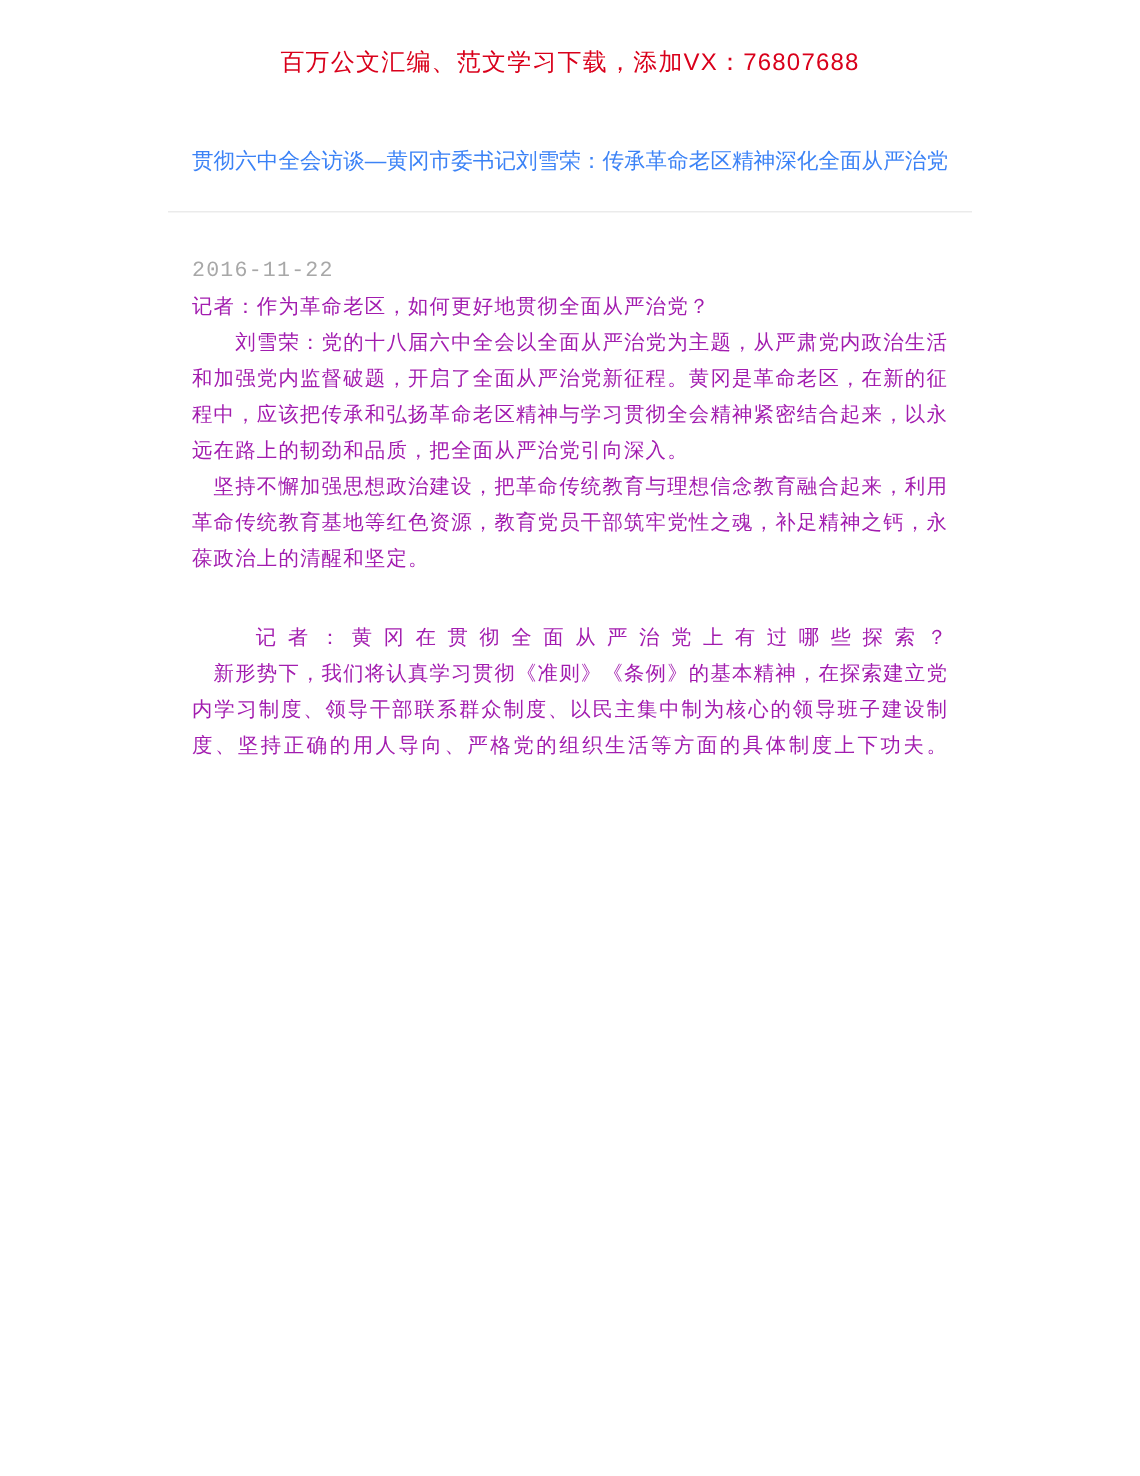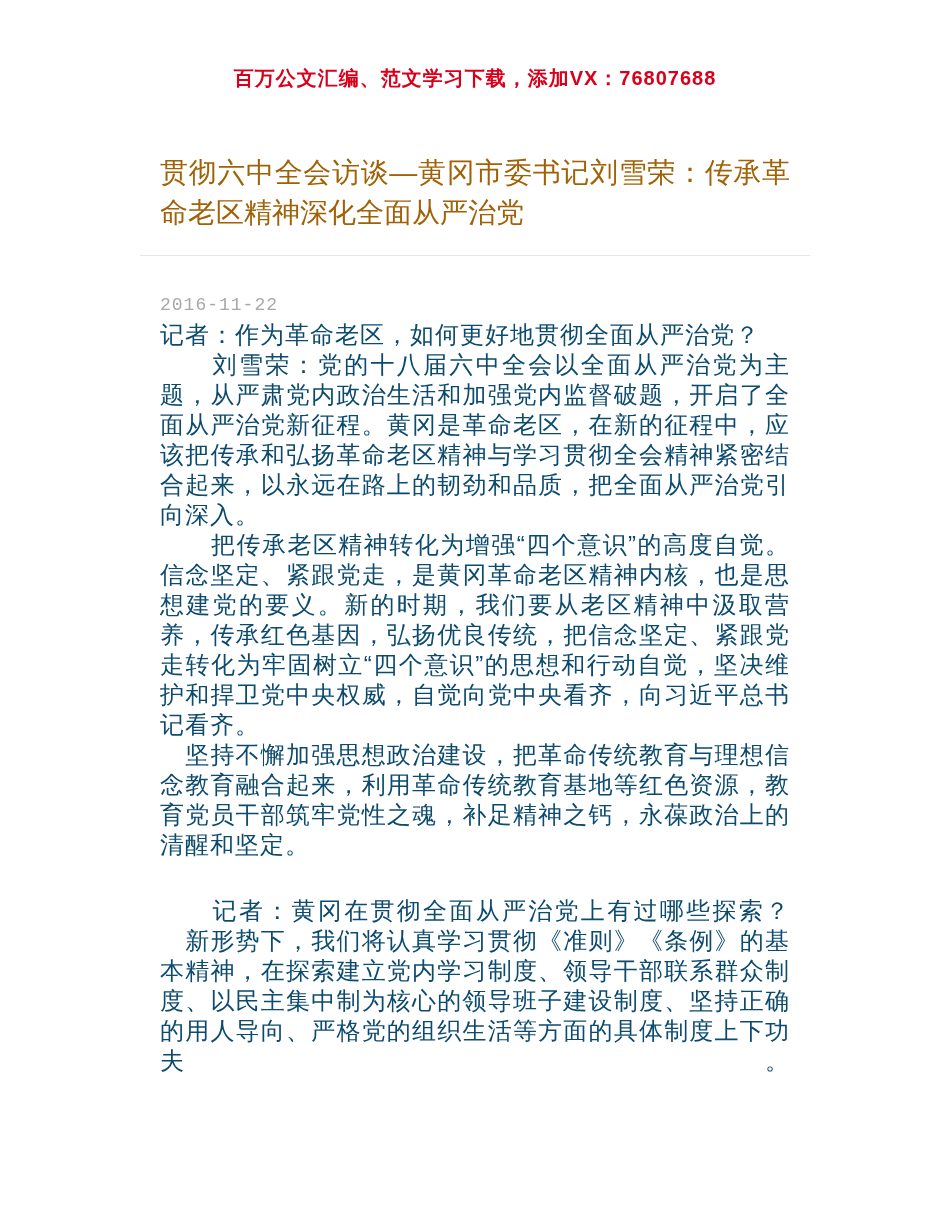--- a/index.html
+++ b/index.html
@@ -5,60 +5,59 @@
   * { margin: 0; padding: 0; box-sizing: border-box; }
   html, body { background: #ffffff; }
   body {
     width: 950px;
     min-height: 1230px;
     margin: 0 auto;
     font-family: "Liberation Sans", "DejaVu Sans", sans-serif;
     color: #3f3f3f;
   }
   .banner {
-    padding-top: 66px;
+    padding-top: 40px;
     text-align: center;
     color: #d9001b;
     font-size: 20px;
-    font-weight: 700;
+    font-weight: 400;
     letter-spacing: 1px;
     line-height: 24px;
   }
   .content {
     width: 630px;
     margin: 0 auto;
     padding-top: 50px;
   }
   .title {
-    font-size: 28px;
+    font-size: 18px;
     font-weight: 400;
-    color: #a16207;
+    color: #3b82f6;
     line-height: 40px;
     letter-spacing: 0px;
     text-align: justify;
-    margin-top: 13px;
   }
   .divider {
     border: none;
     border-top: 1px solid #e7e7e7;
     width: 670px;
     margin: 22px 0 0 -20px;
     height: 0;
   }
   .date {
     margin-top: 34px;
     color: #a8a8a8;
     font-size: 18px;
     line-height: 30px;
     letter-spacing: 1px;
     font-family: Liberation Mono, monospace;
   }
   .para {
-    font-size: 24px;
-    color: #0c4a6e;
+    font-size: 17px;
+    color: #a21caf;
     line-height: 30px;
     letter-spacing: 1px;
     text-align: justify;
   }
   .para.distribute {
     text-align-last: justify;
   }
   .para.spaced {
     margin-top: 36px;
   }
@@ -73,21 +72,20 @@
   <h1 class="title">贯彻六中全会访谈—黄冈市委书记刘雪荣：传承革命老区精神深化全面从严治党</h1>
 
   <hr class="divider">
 
   <div class="date">2016-11-22</div>
 
   <p class="para">记者：作为革命老区，如何更好地贯彻全面从严治党？</p>
 
   <p class="para">　　刘雪荣：党的十八届六中全会以全面从严治党为主题，从严肃党内政治生活和加强党内监督破题，开启了全面从严治党新征程。黄冈是革命老区，在新的征程中，应该把传承和弘扬革命老区精神与学习贯彻全会精神紧密结合起来，以永远在路上的韧劲和品质，把全面从严治党引向深入。</p>
 
-  <p class="para">　　把传承老区精神转化为增强“四个意识”的高度自觉。信念坚定、紧跟党走，是黄冈革命老区精神内核，也是思想建党的要义。新的时期，我们要从老区精神中汲取营养，传承红色基因，弘扬优良传统，把信念坚定、紧跟党走转化为牢固树立“四个意识”的思想和行动自觉，坚决维护和捍卫党中央权威，自觉向党中央看齐，向习近平总书记看齐。</p>
 
   <p class="para">　坚持不懈加强思想政治建设，把革命传统教育与理想信念教育融合起来，利用革命传统教育基地等红色资源，教育党员干部筑牢党性之魂，补足精神之钙，永葆政治上的清醒和坚定。</p>
 
   <p class="para distribute spaced">　　记者：黄冈在贯彻全面从严治党上有过哪些探索？</p>
 
 
   <p class="para distribute">　新形势下，我们将认真学习贯彻《准则》《条例》的基本精神，在探索建立党内学习制度、领导干部联系群众制度、以民主集中制为核心的领导班子建设制度、坚持正确的用人导向、严格党的组织生活等方面的具体制度上下功夫。</p>
 
 </div>
 

